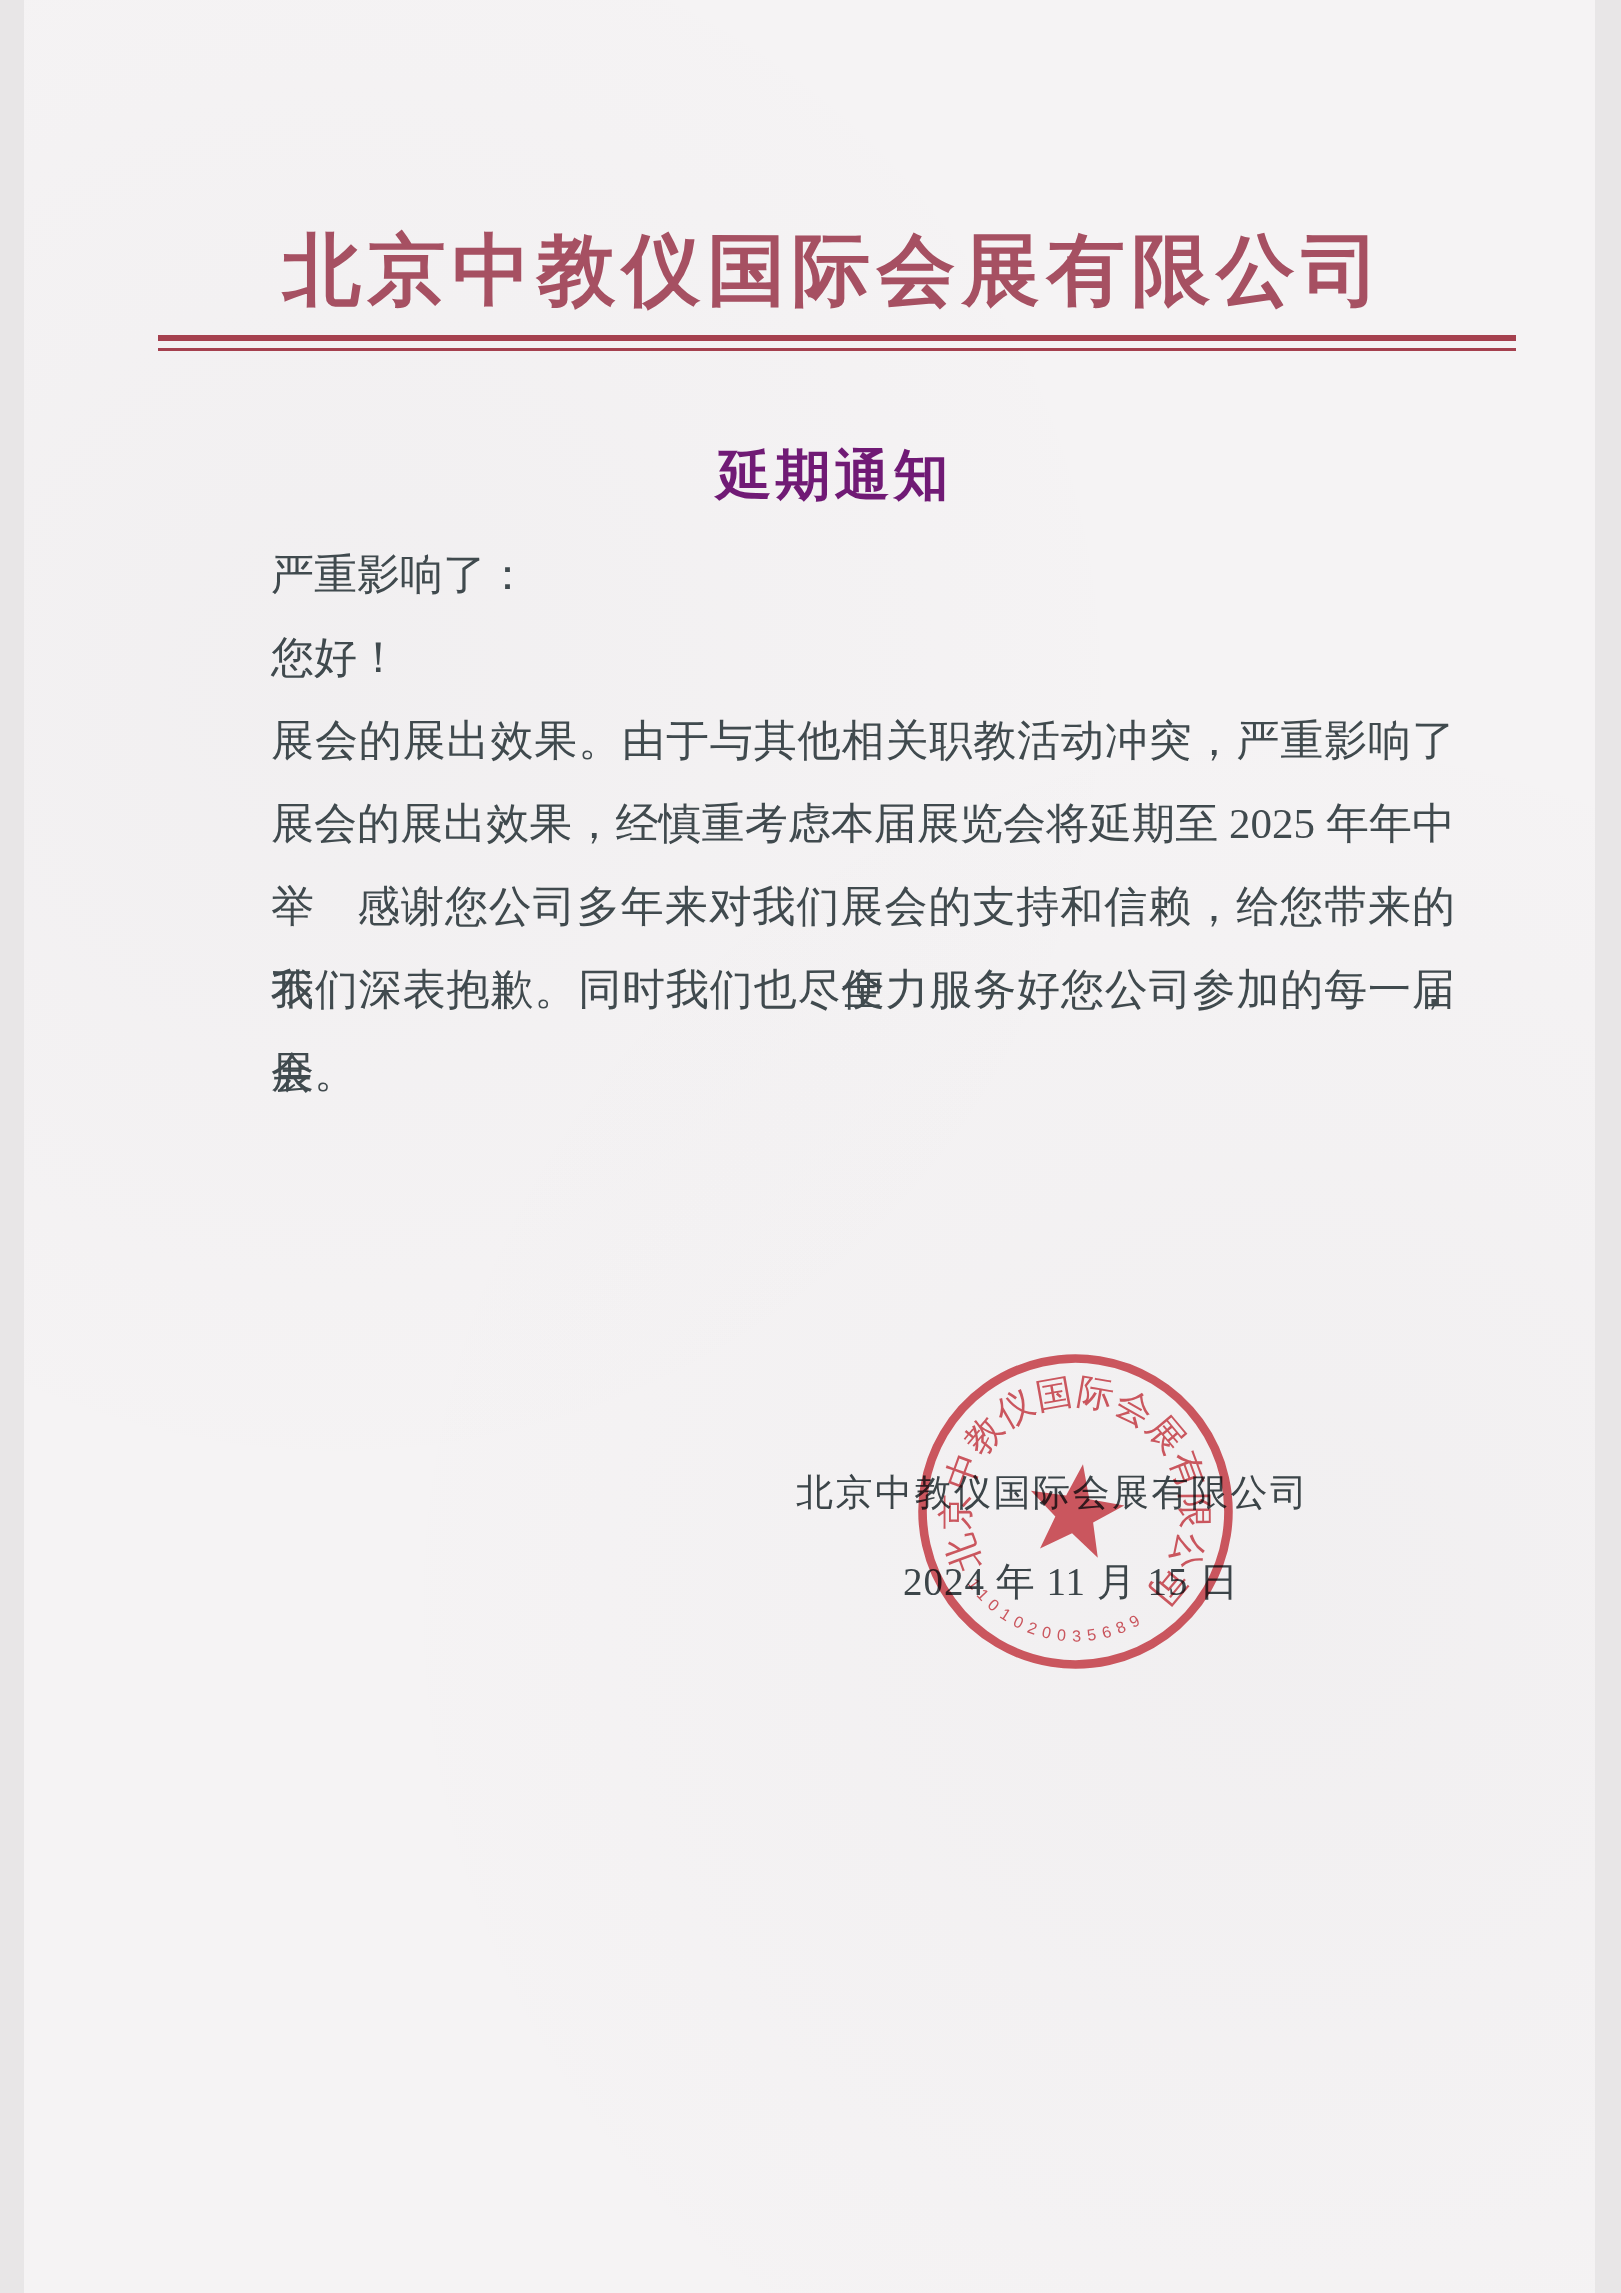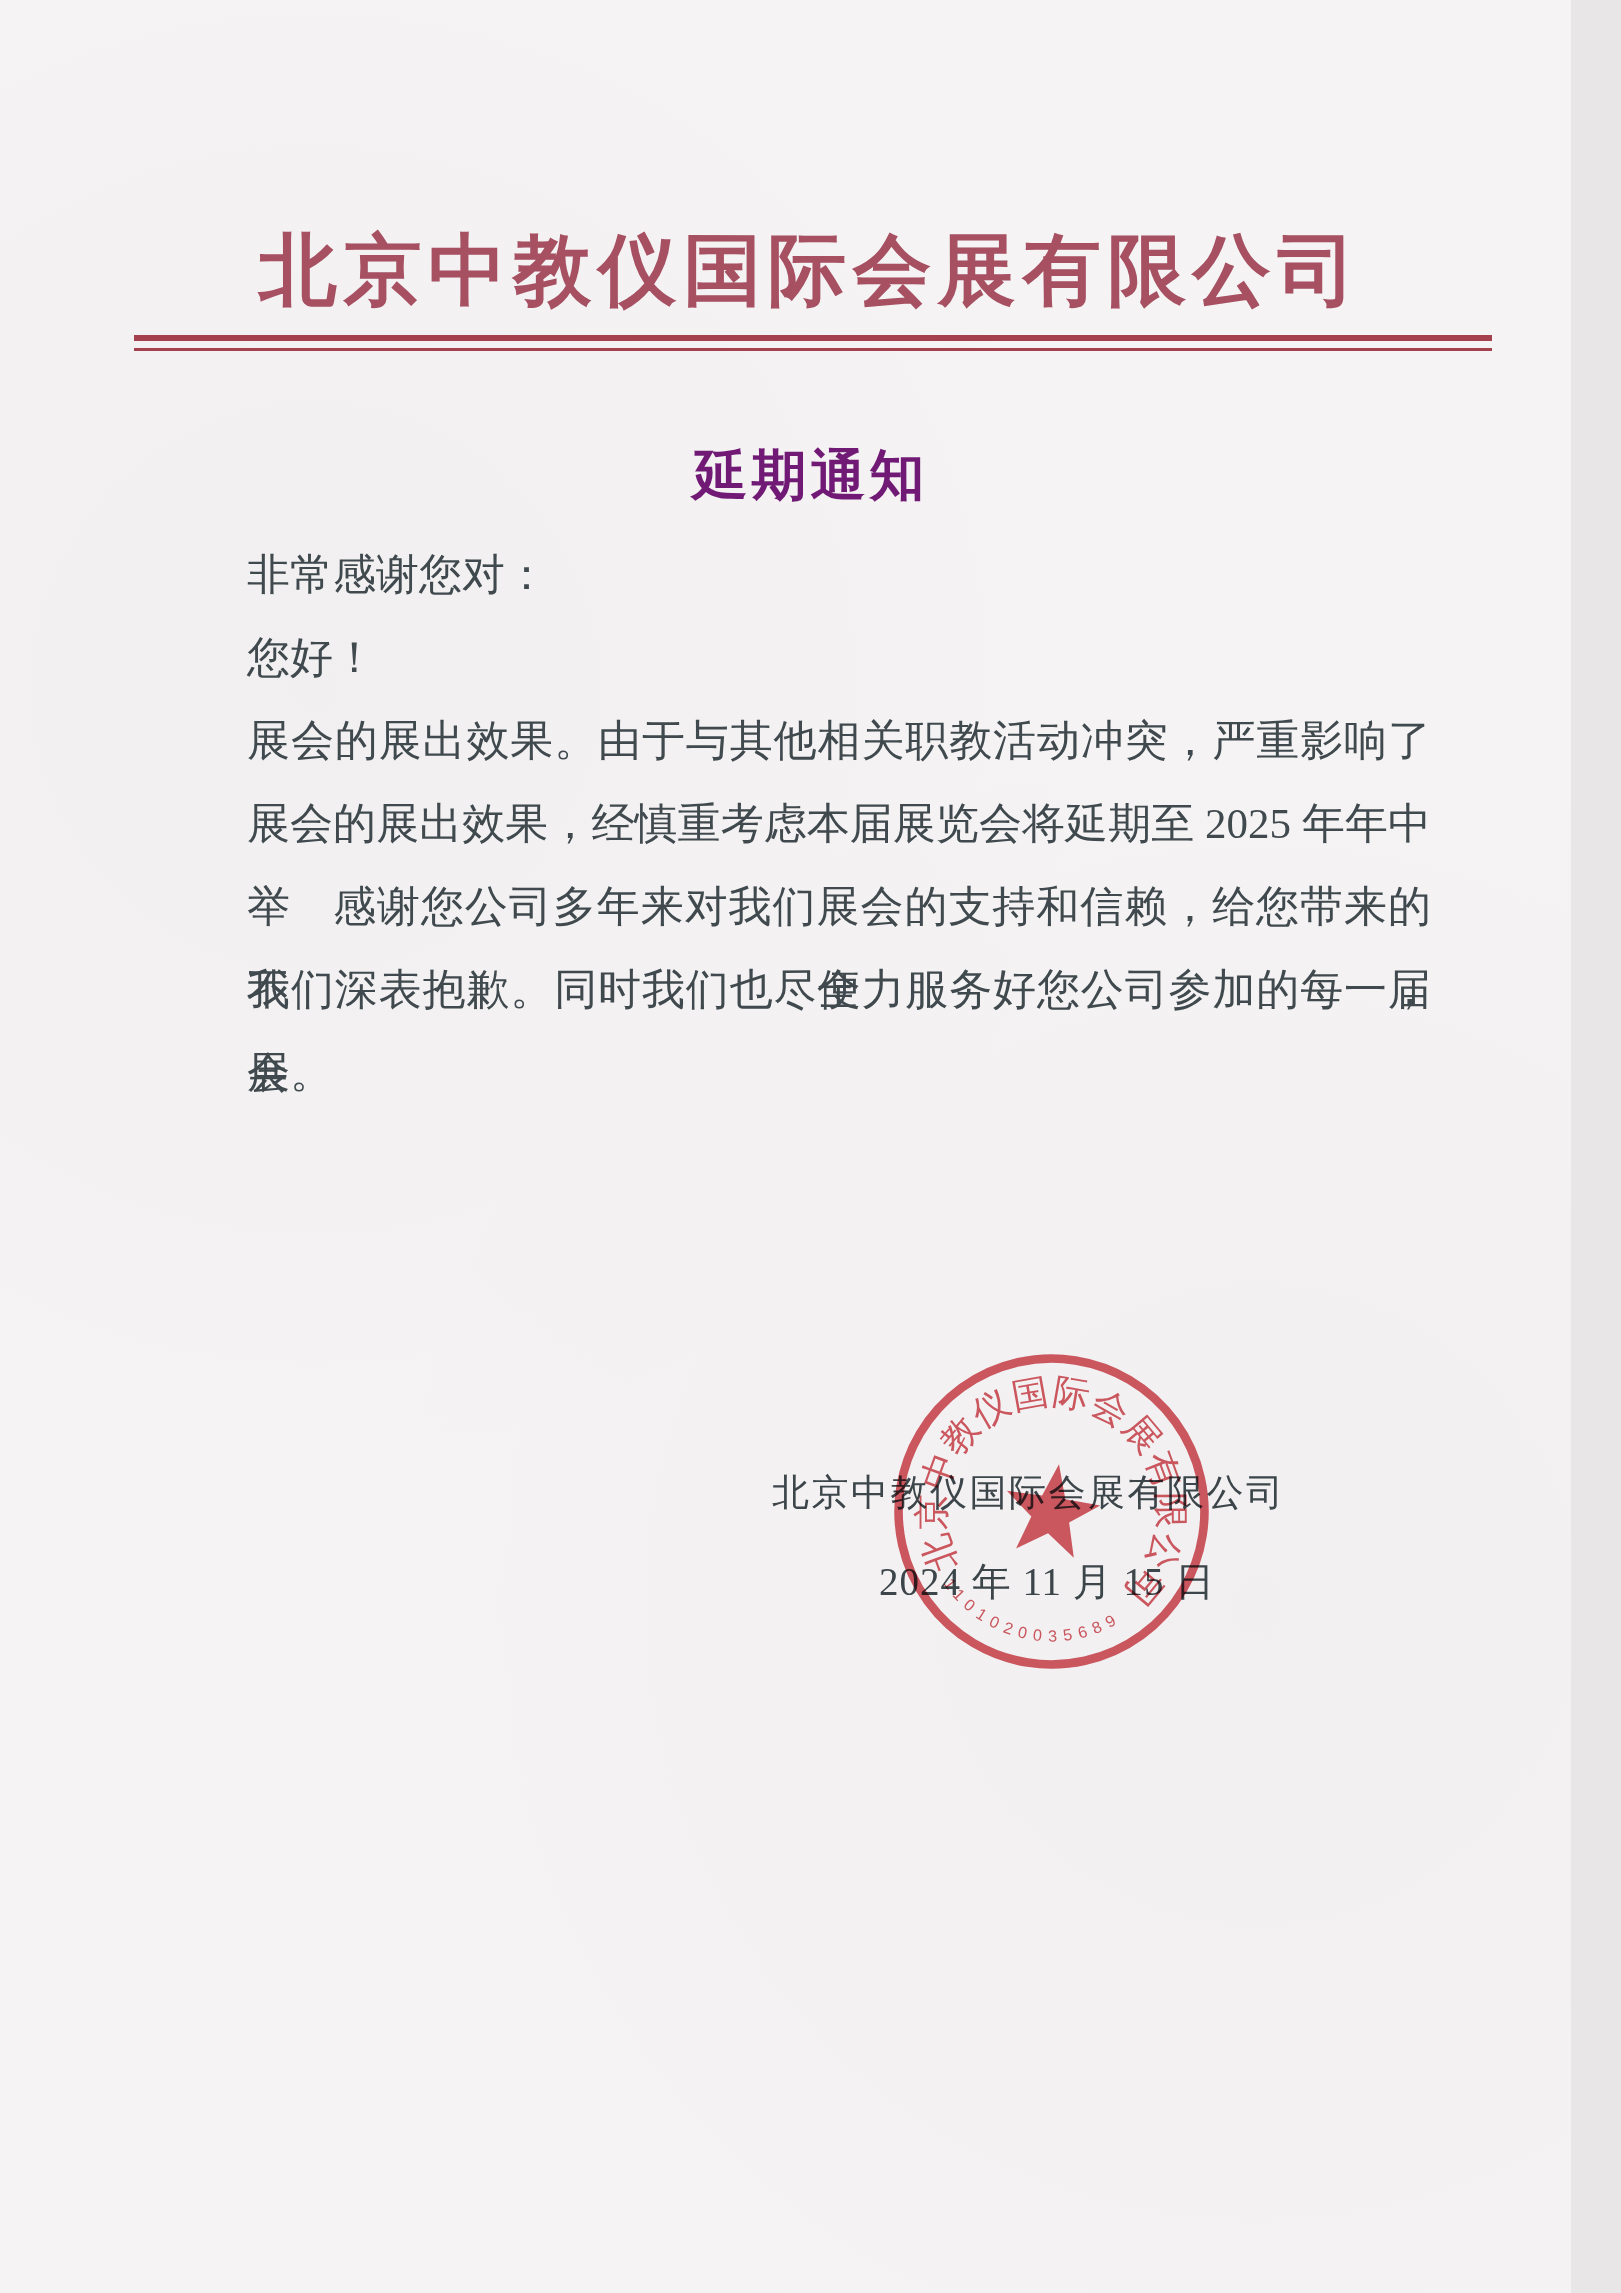--- a/index.html
+++ b/index.html
@@ -3,20 +3,21 @@
 <meta charset="utf-8">
 <style>
   html,body{margin:0;padding:0;background:#e8e6e7;}
   .page{
     position:relative;
     width:1571px;height:2294px;
     background:#f5f3f4;
     overflow:hidden;
     font-family:"Liberation Serif","DejaVu Serif",serif;
     color:#404a4e;
+    margin-left:24px;
   }
   
   .page::before{
     content:"";position:absolute;inset:0;
     background:
       radial-gradient(circle at 20% 30%, rgba(120,120,130,.03), transparent 40%),
       radial-gradient(circle at 80% 70%, rgba(120,120,130,.03), transparent 45%);
     pointer-events:none;
   }
   .letterhead{
@@ -82,21 +83,21 @@
 <div class="page">
 
   <h1 class="letterhead">北京中教仪国际会展有限公司</h1>
 
   <div class="rule rule-thick"></div>
   <div class="rule rule-thin"></div>
 
   <h2 class="notice-title">延期通知</h2>
 
   <div class="letter-body">
-    <div class="line">非常感谢您对：</div>
+    <div class="line">严重影响了：</div>
     <div class="line">您好！</div>
     <div class="line fill">展会的展出效果。由于与其他相关职教活动冲突，严重影响了</div>
     <div class="line fill">展会的展出效果，经慎重考虑本届展览会将延期至 2025 年年中举</div>
     <div class="line indent fill">感谢您公司多年来对我们展会的支持和信赖，给您带来的不便，</div>
     <div class="line fill">我们深表抱歉。同时我们也尽全力服务好您公司参加的每一届展</div>
     <div class="line">会。</div>
   </div>
 
   <div class="signature">北京中教仪国际会展有限公司</div>
   <div class="sign-date">2024 年 11 月 15 日</div>

